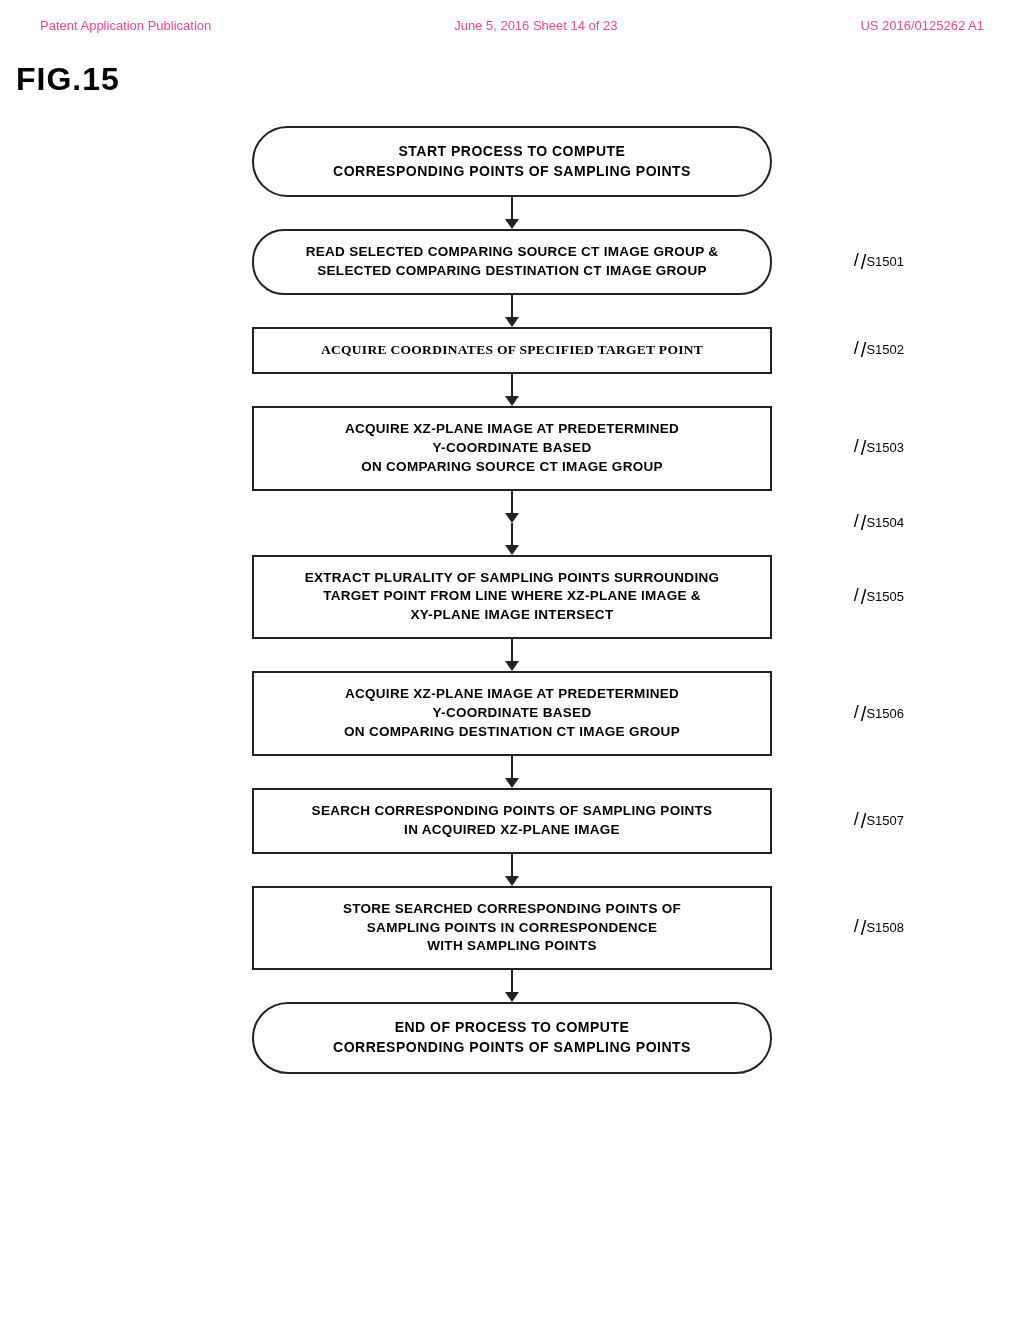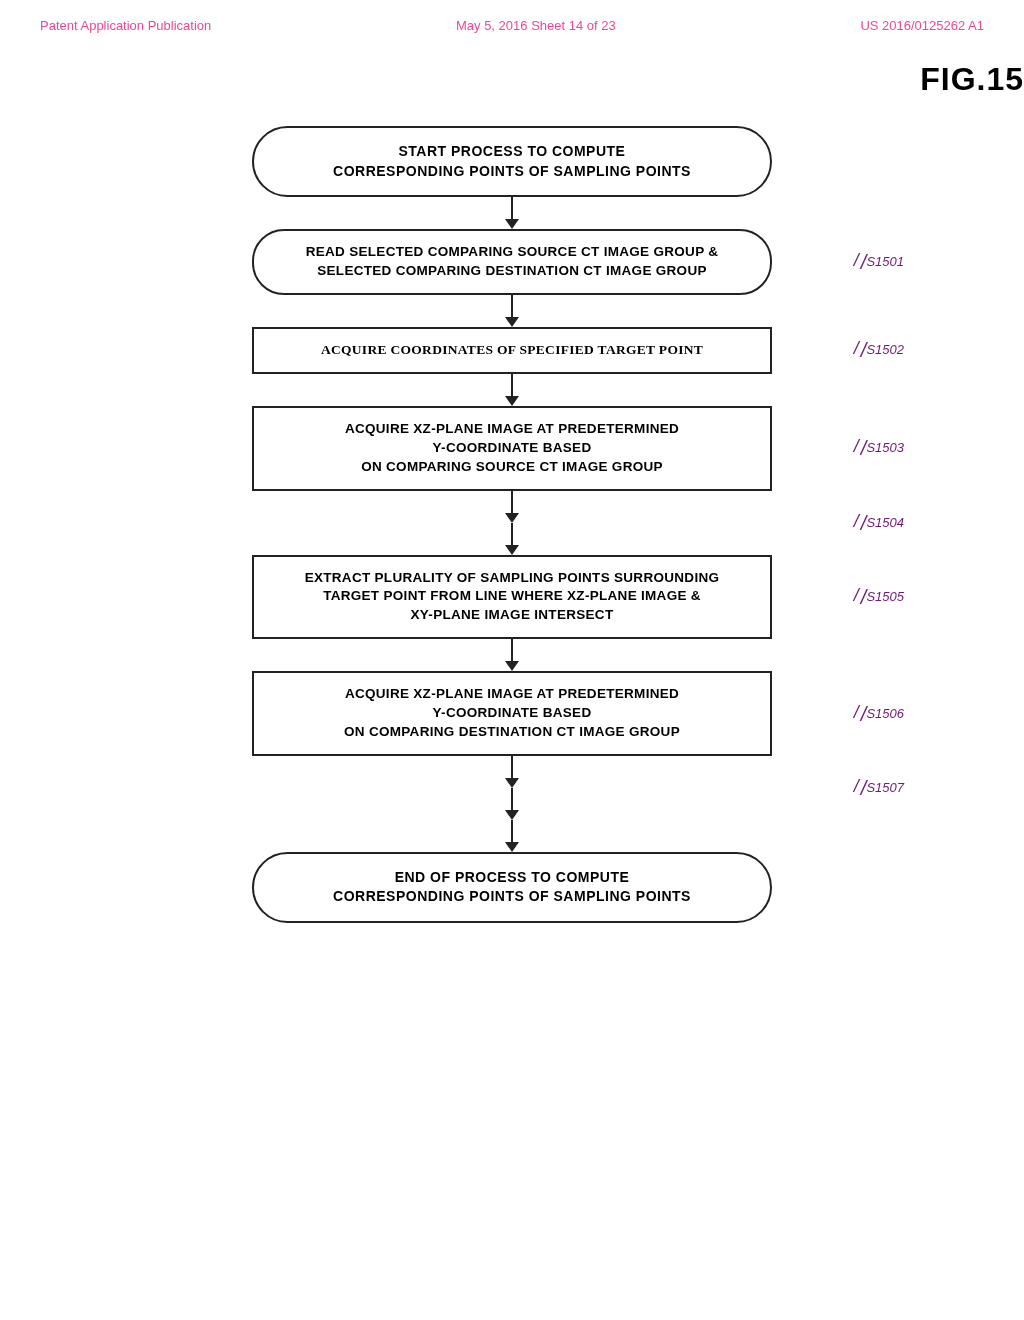--- a/index.html
+++ b/index.html
@@ -12,24 +12,24 @@
     }
     .page-header {
       display: flex;
       justify-content: space-between;
       align-items: center;
       padding: 18px 40px 10px 40px;
       font-size: 13px;
       color: #ec4899;
     }
     .fig-title {
-      text-align: right;
+      text-align: left;
       font-size: 32px;
       font-weight: bold;
-      margin: 18px 0 28px 0;
+      margin: 18px 0 28px 16px;
       letter-spacing: 1px;
     }
     .flowchart {
       display: flex;
       flex-direction: column;
       align-items: center;
       width: 100%;
       padding: 0 60px;
     }
     .flow-row {
@@ -87,37 +87,36 @@
       border-top: 10px solid #222;
       margin-top: -1px;
     }
     
     .step-label {
       position: absolute;
       right: 60px;
       top: 50%;
       transform: translateY(-50%);
       font-size: 13px;
-      color: #701a75;
+      color: #000000;
       white-space: nowrap;
-      font-style: italic;
     }
     
     .step-label::before {
       content: '/';
       font-size: 18px;
       margin-right: 2px;
     }
   </style>
 </head>
 <body>
 
 <div class="page-header">
   <span>Patent Application Publication</span>
-  <span>May 5, 2016   Sheet 14 of 23</span>
+  <span>June 5, 2016   Sheet 14 of 23</span>
   <span>US 2016/0125262 A1</span>
 </div>
 
 <div class="fig-title">FIG.15</div>
 
 <div class="flowchart" id="flowchart-container">
 <div class="flow-row">
       <div class="box-rounded" style="white-space: pre-line;">START PROCESS TO COMPUTE
 CORRESPONDING POINTS OF SAMPLING POINTS</div>
     </div>
@@ -173,25 +172,33 @@
       <div class="box-rect" style="white-space: pre-line;">ACQUIRE XZ-PLANE IMAGE AT PREDETERMINED
 Y-COORDINATE BASED
 ON COMPARING DESTINATION CT IMAGE GROUP</div>
       <div class="step-label"><span style="font-size:20px;vertical-align:middle;">/</span>S1506</div>
     </div>
     <div class="arrow-down">
       <div class="arrow-line"></div>
       <div class="arrow-head"></div>
     </div>
     <div class="flow-row">
+      <div class="box-rect" style="white-space: pre-line;">SEARCH CORRESPONDING POINTS OF SAMPLING POINTS
+IN ACQUIRED XZ-PLANE IMAGE</div>
       <div class="step-label"><span style="font-size:20px;vertical-align:middle;">/</span>S1507</div>
     </div>
     <div class="arrow-down">
       <div class="arrow-line"></div>
       <div class="arrow-head"></div>
+    </div>
+    <div class="flow-row">
+      <div class="box-rect" style="white-space: pre-line;">STORE SEARCHED CORRESPONDING POINTS OF
+SAMPLING POINTS IN CORRESPONDENCE
+WITH SAMPLING POINTS</div>
+      <div class="step-label"><span style="font-size:20px;vertical-align:middle;">/</span>S1508</div>
     </div>
     <div class="arrow-down">
       <div class="arrow-line"></div>
       <div class="arrow-head"></div>
     </div>
     <div class="flow-row">
       <div class="box-rounded" style="white-space: pre-line;">END OF PROCESS TO COMPUTE
 CORRESPONDING POINTS OF SAMPLING POINTS</div>
     </div>
   </div>

